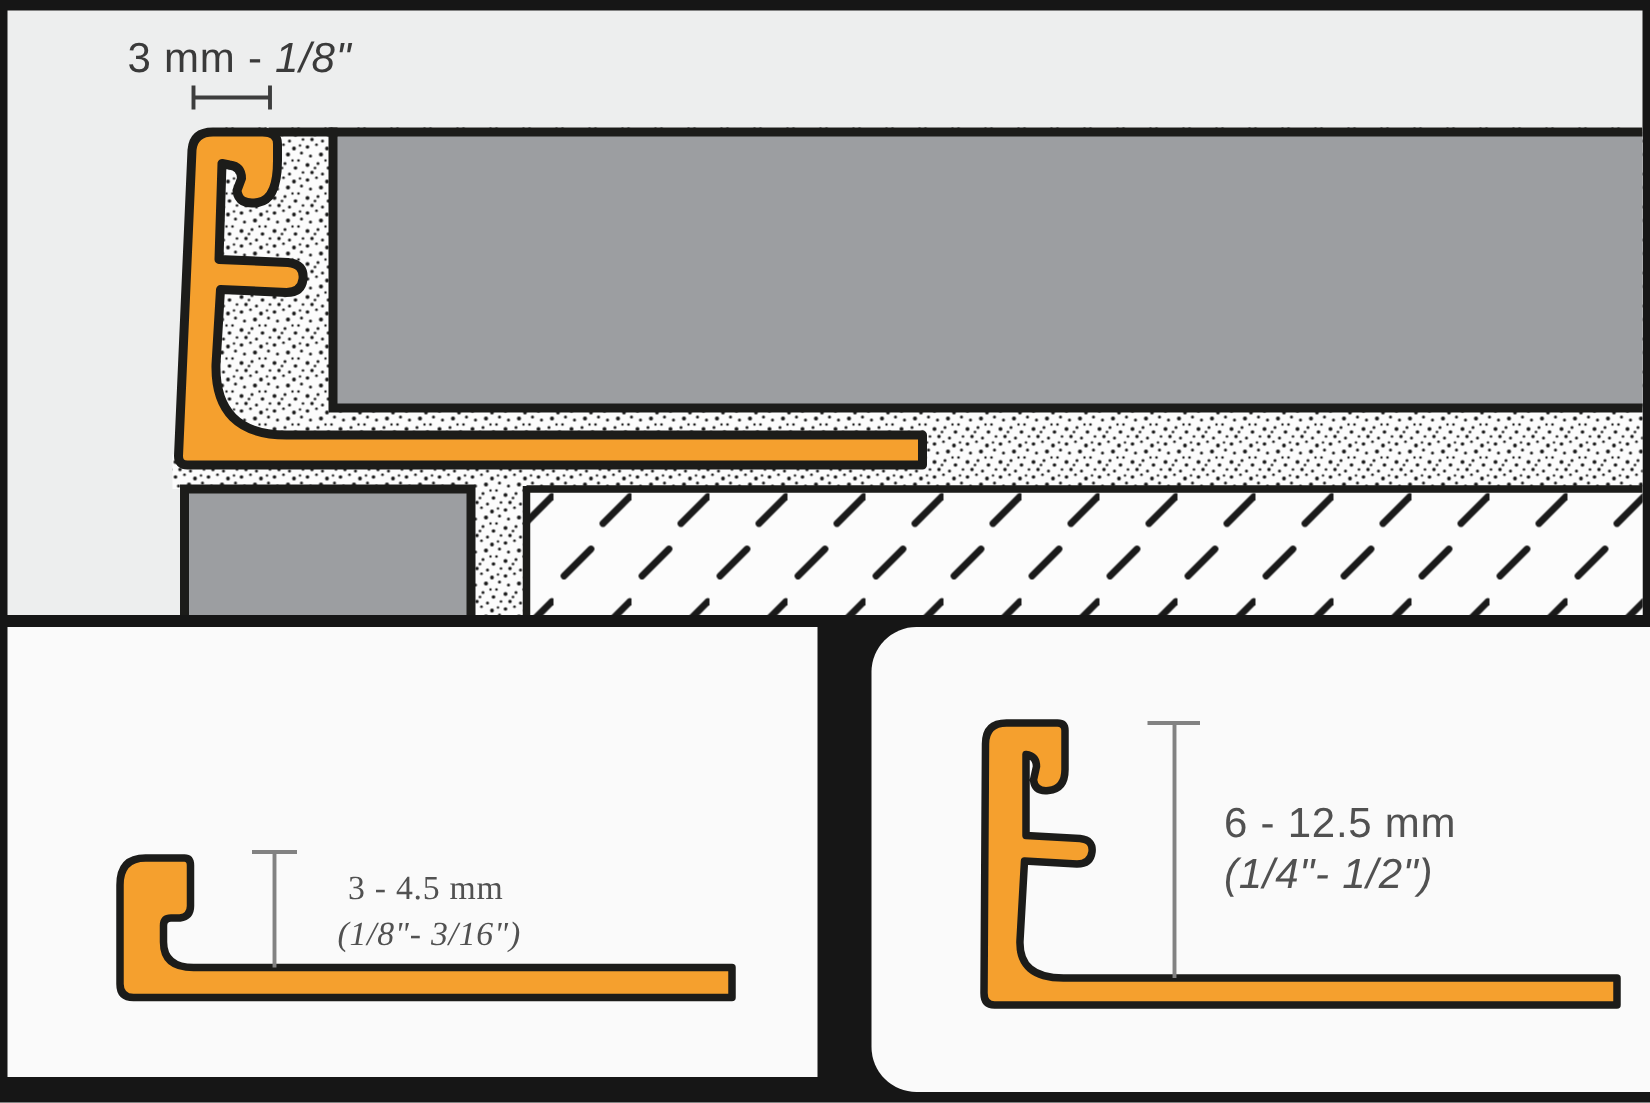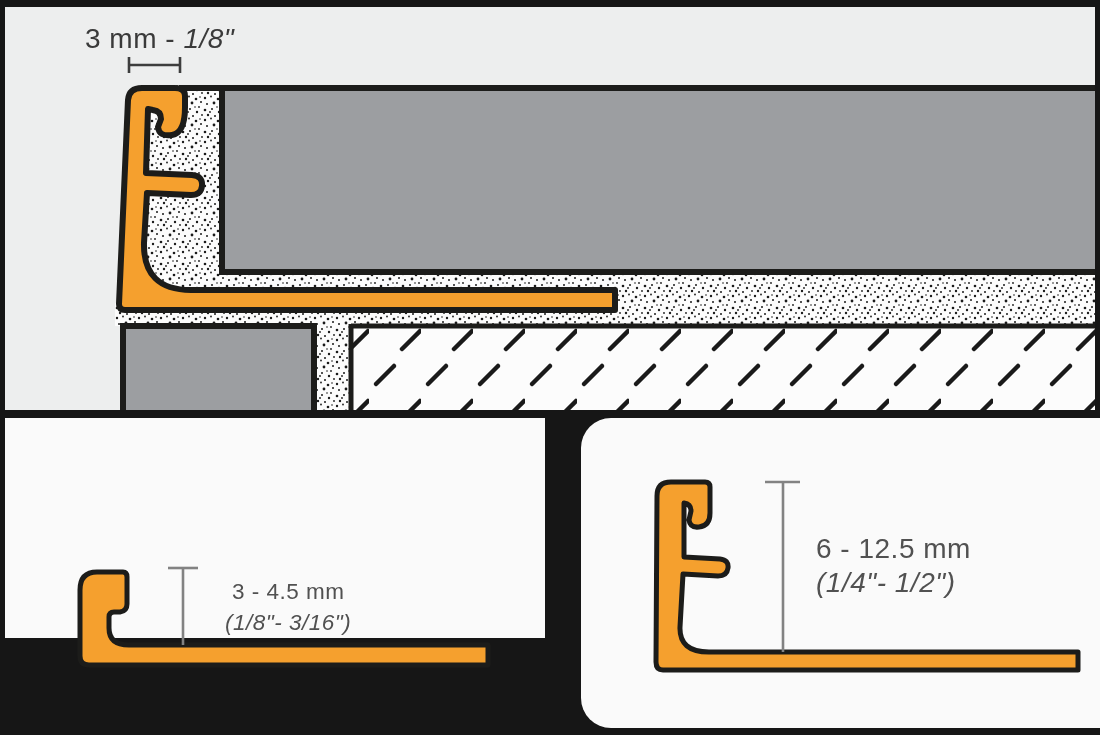--- a/index.html
+++ b/index.html
@@ -20,21 +20,21 @@
   }
   html,body{margin:0;padding:0;}
   body{
     width:1100px;height:735px;
     background:var(--frame_black);
     position:relative;overflow:hidden;
     font-family:"Liberation Sans",sans-serif;
   }
   .panel{position:absolute;}
   .panel-top{left:5px;top:7px;width:1090px;height:403px;background:var(--panel_bg_top);}
-  .panel-bl{left:5px;top:418px;width:540px;height:220px;background:var(--panel_bg_bottom);}
+  .panel-bl{left:5px;top:418px;width:540px;height:300px;background:var(--panel_bg_bottom);font-family:Liberation Serif, serif;}
   .panel-br{left:581px;top:418px;width:602px;height:310px;background:var(--panel_bg_bottom);border-radius:30px;}
   svg{display:block;}
   .profile{fill:var(--profile_orange);stroke:var(--outline_black);stroke-width:6;stroke-linejoin:round;}
   .profile-sm{stroke-width:5;}
   .tile{fill:var(--tile_gray);stroke:var(--outline_black);stroke-width:6;}
   .covering{fill:var(--tile_gray);stroke:var(--outline_black);stroke-width:6;}
   .mortar{fill:url(#stip);}
   .substrate{fill:url(#hatch);}
   .oline{stroke:var(--outline_black);fill:none;}
   .stip-bg{fill:var(--stipple_bg);}

